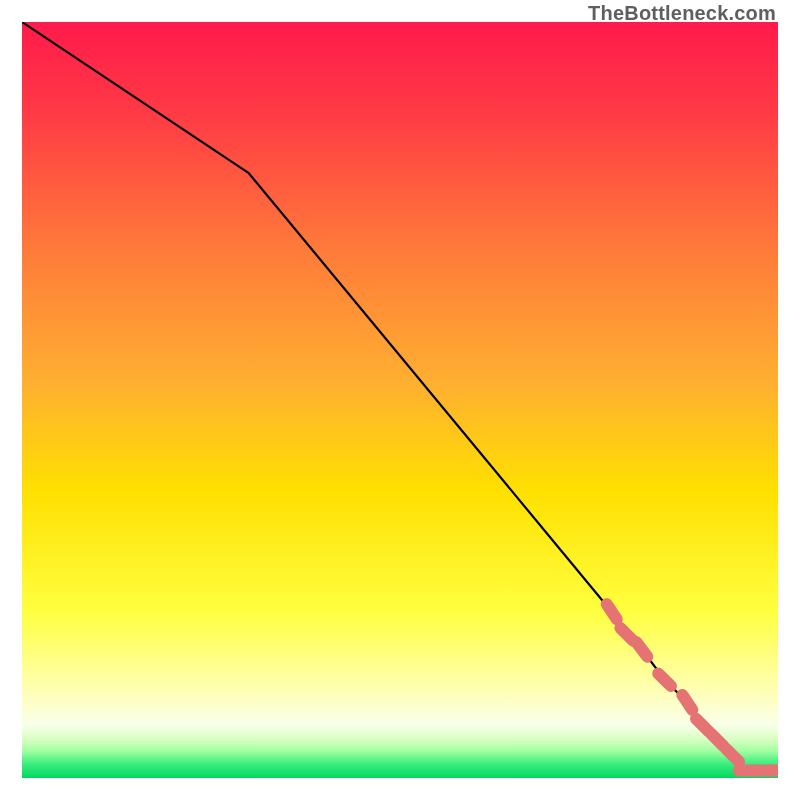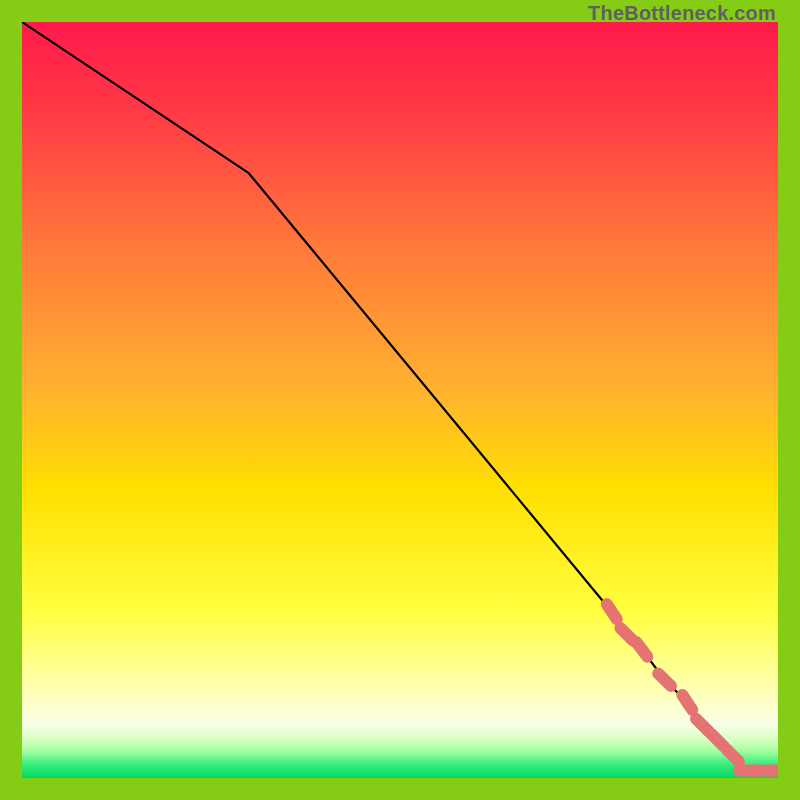--- a/index.html
+++ b/index.html
@@ -7,21 +7,21 @@
     padding: 0;
     width: 800px;
     height: 800px;
     background: #000;
     font-family: Arial, Helvetica, sans-serif;
   }
   .stage {
     position: relative;
     width: 800px;
     height: 800px;
-    background: #84cc16;
+    background: #ffffff;
   }
   .plot-area {
     position: absolute;
     left: 22px;
     top: 22px;
     width: 756px;
     height: 756px;
     overflow: hidden;
   }
   .gradient-bg {

